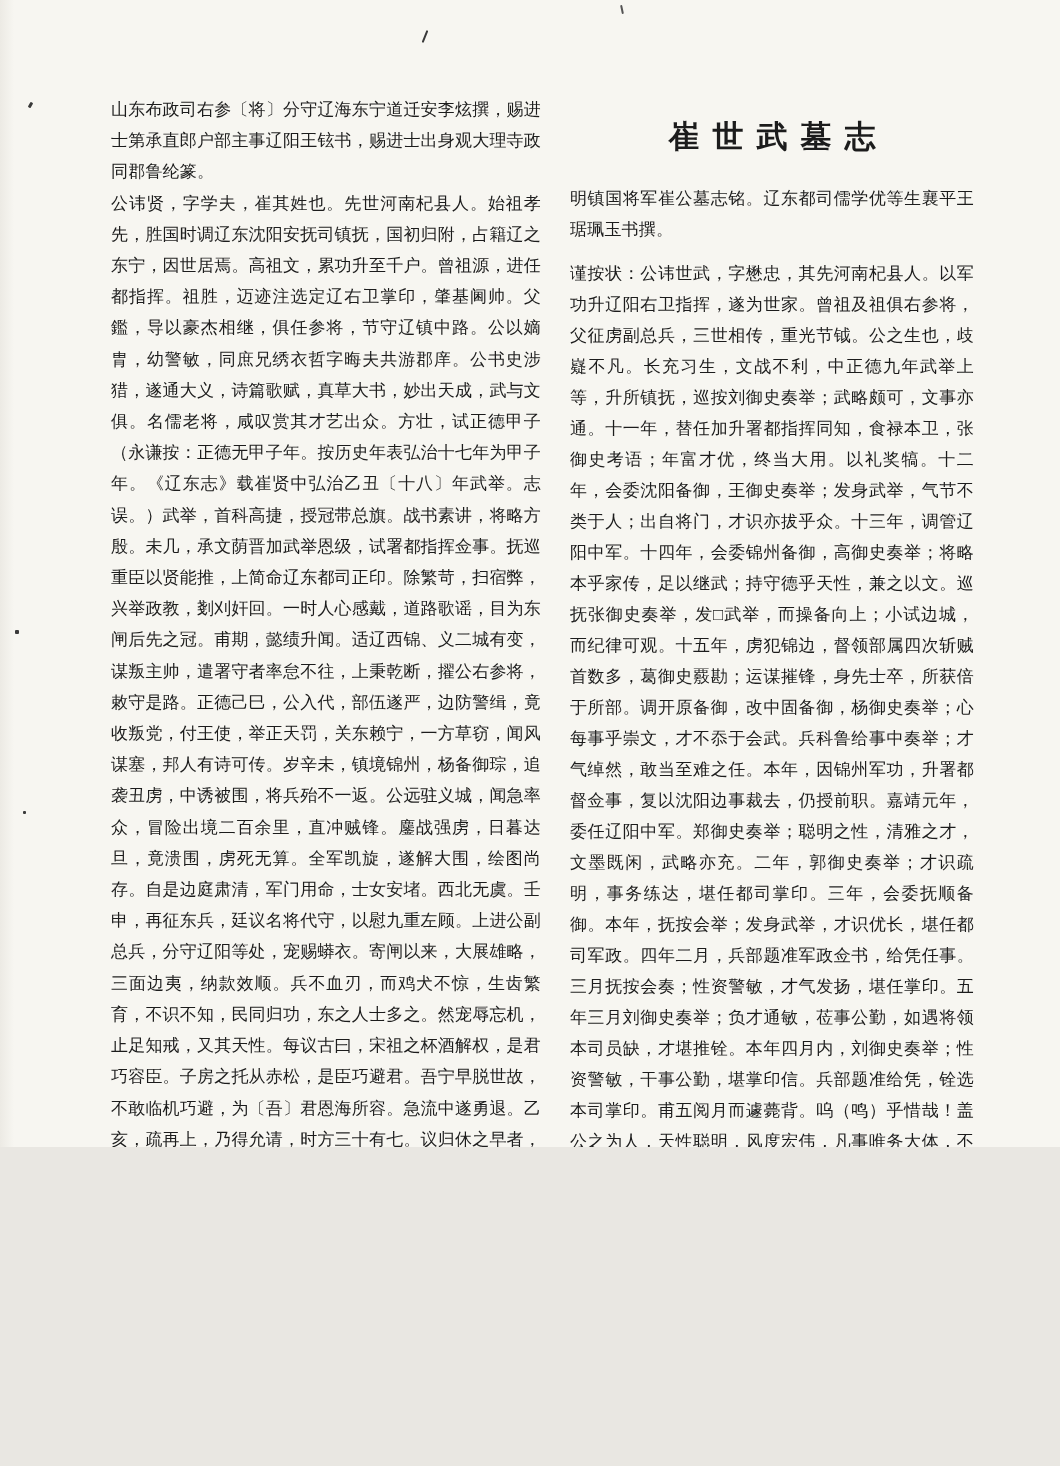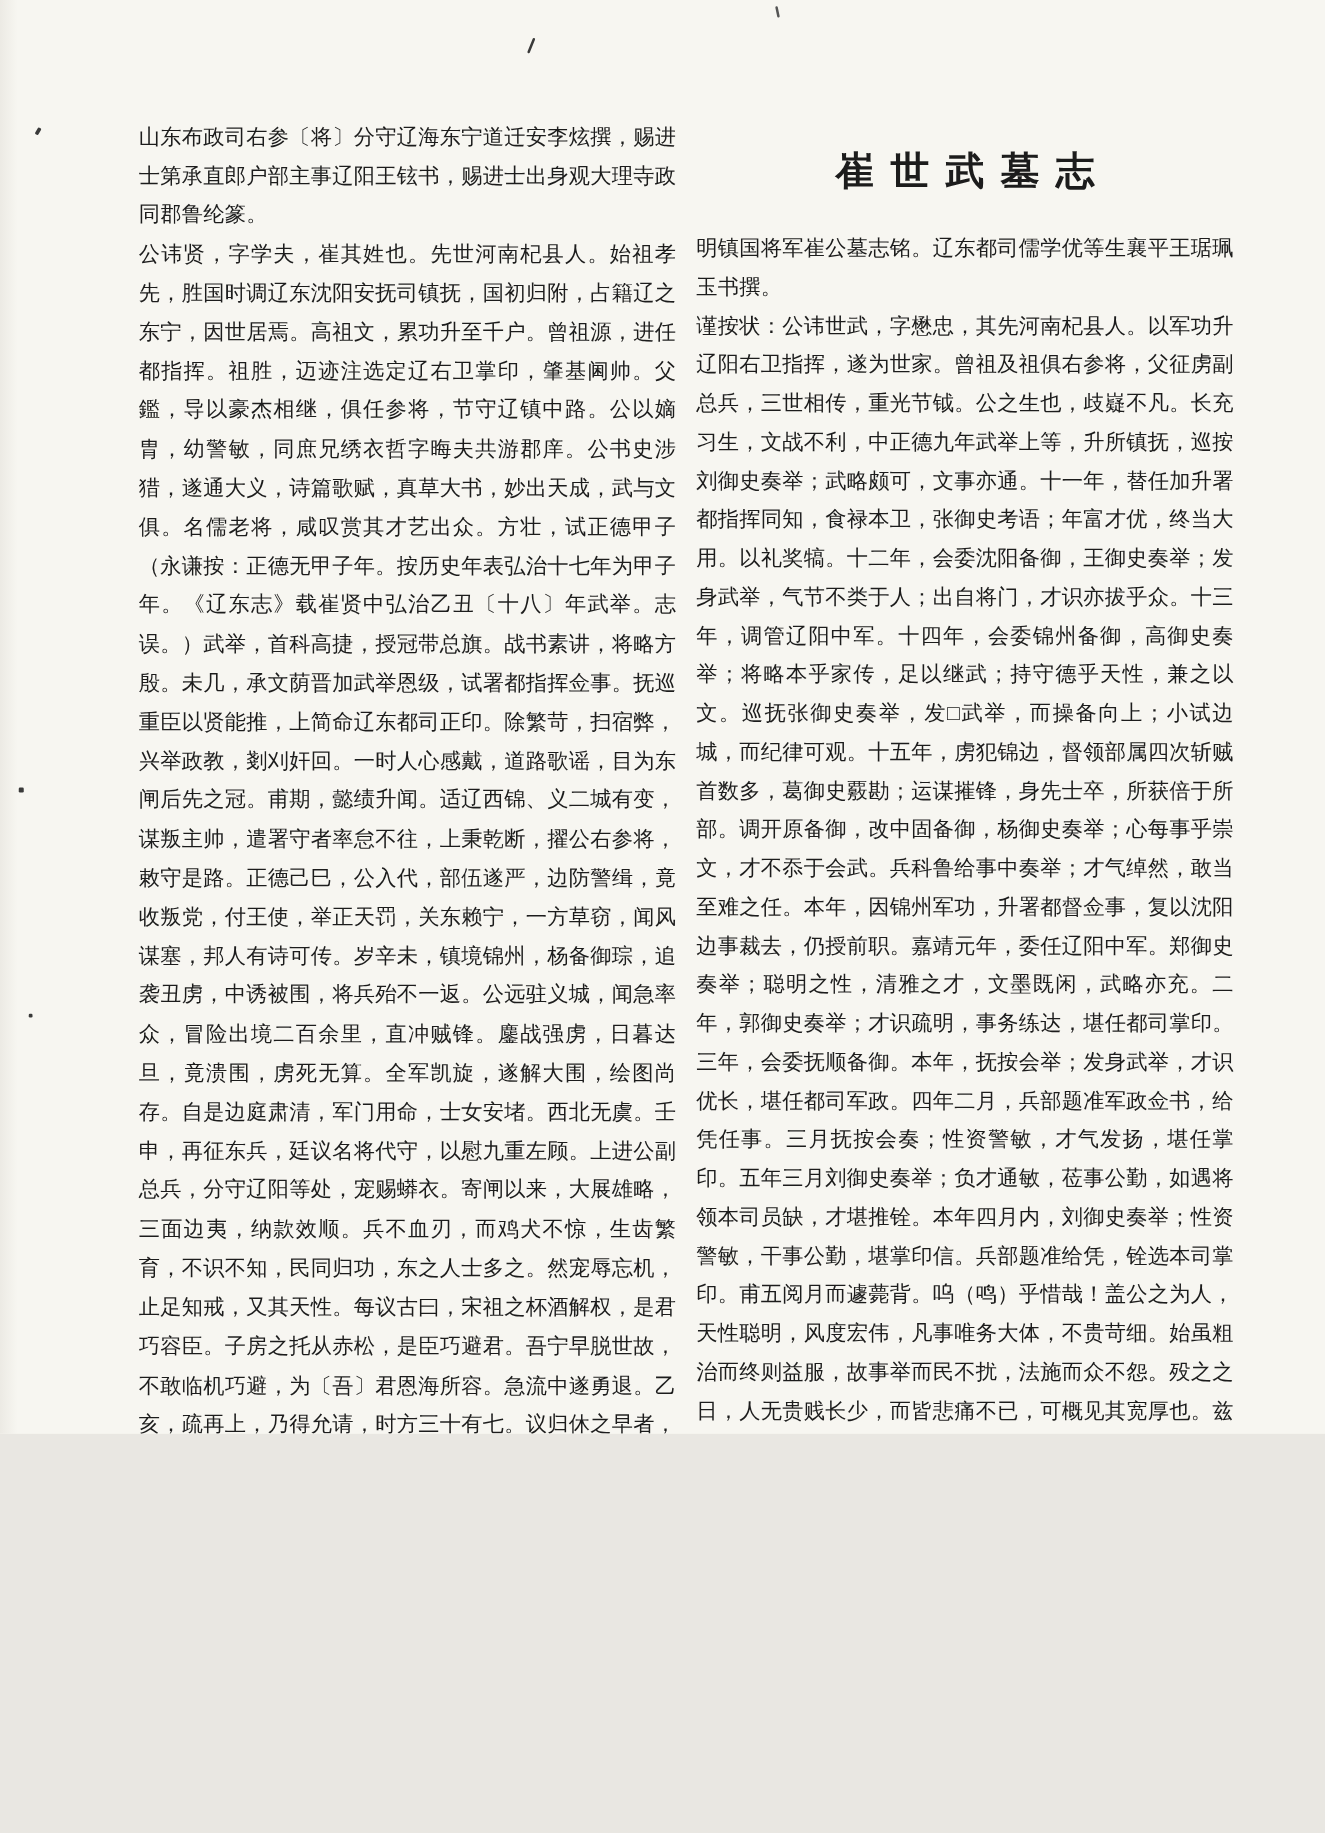--- a/index.html
+++ b/index.html
@@ -44,21 +44,21 @@
     margin: 40px 0 0 0;
     font-size: 20px;
     font-weight: bold;
     line-height: 31.5px;
     text-indent: 2em;
     text-align: justify;
     letter-spacing: 0.5px;
   }
   .r-body { margin-top: 25px; }
   .r-body p {
-    margin: 0;
+    margin: 13px;
     font-size: 17px;
     line-height: 31px;
     text-align: justify;
     letter-spacing: 0.2px;
   }
   .footer-issue {
     position: absolute;
     left: 128px; top: 1344px;
     font-size: 21px;
     font-weight: bold;

